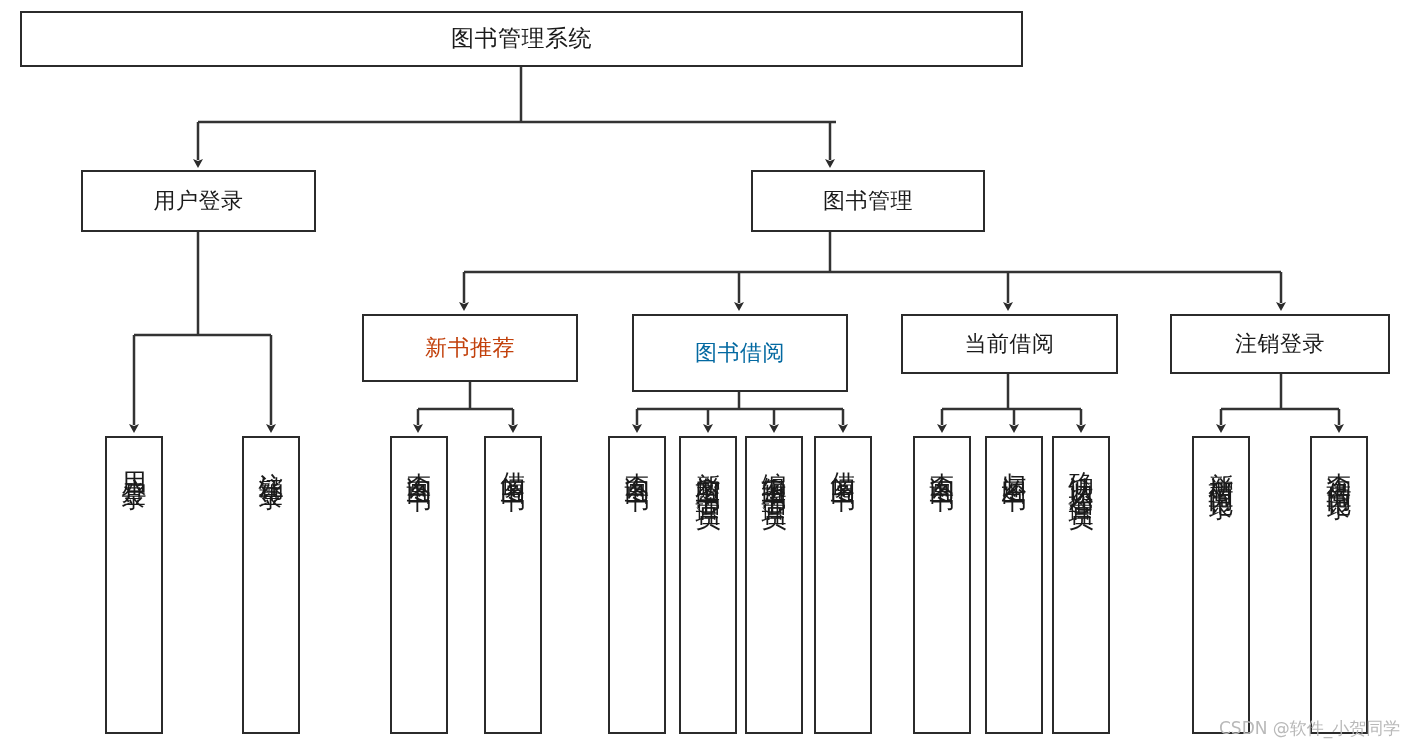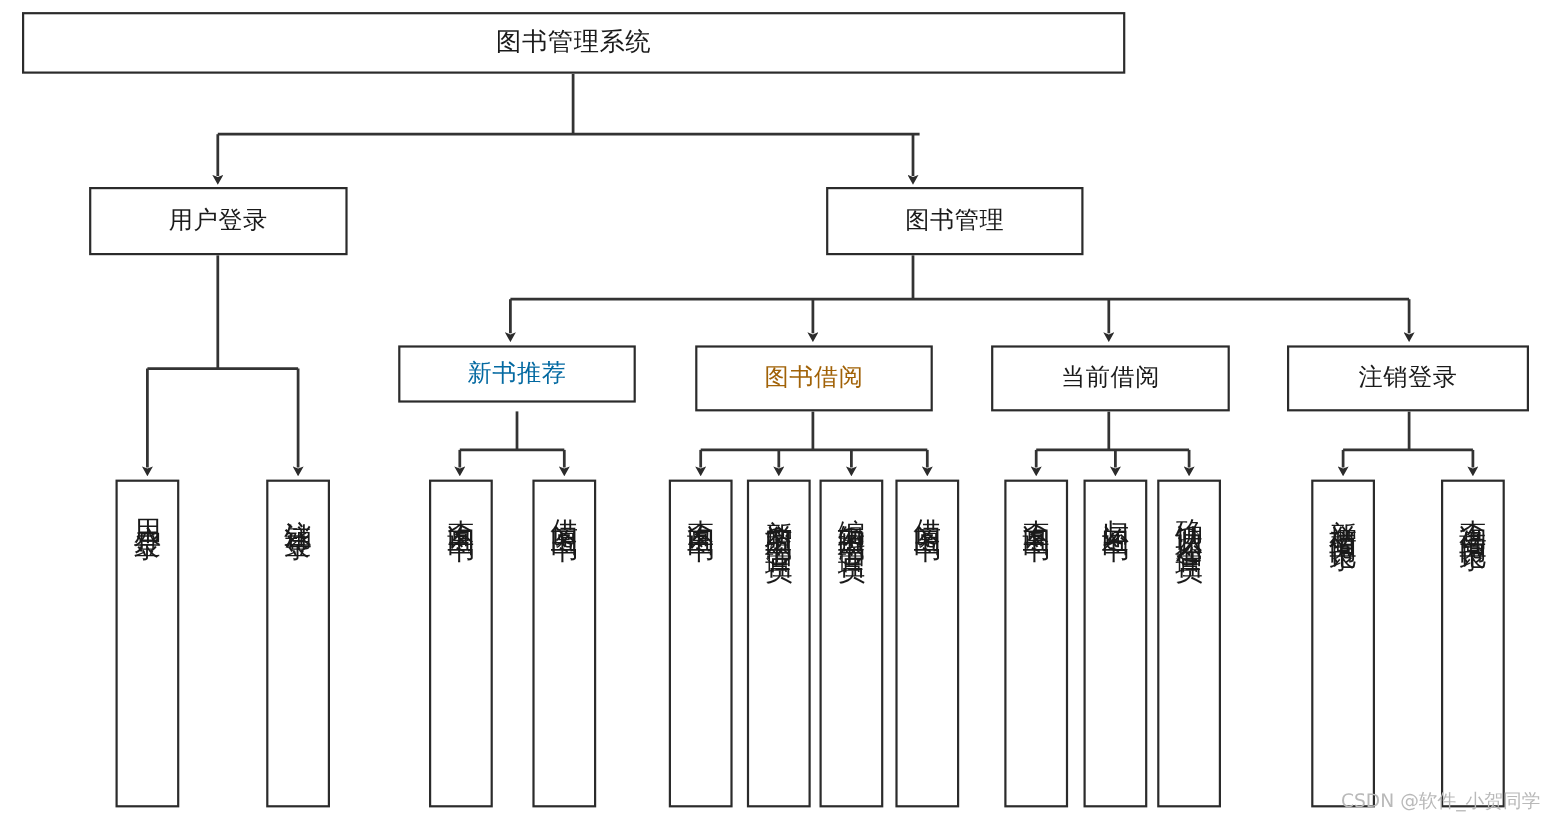--- a/index.html
+++ b/index.html
@@ -133,24 +133,24 @@
     <span class="node-label">图书管理系统</span>
   </div>
 
   <div class="node h" style="left: 81px; top: 170px; width: 235px; height: 62px; border-color: rgb(43, 43, 43); background: rgb(255, 255, 255); color: rgb(26, 26, 26);">
     <span class="node-label">用户登录</span>
   </div>
   <div class="node h" style="left: 712px; top: 170px; width: 234px; height: 62px; border-color: rgb(43, 43, 43); background: rgb(255, 255, 255); color: rgb(26, 26, 26); margin-left: 39px;">
     <span class="node-label">图书管理</span>
   </div>
 
-  <div class="node h" style="left: 362px; top: 314px; width: 216px; height: 52px; border-color: rgb(43, 43, 43); background: rgb(255, 255, 255); color: #0369a1;">
+  <div class="node h" style="left: 362px; top: 314px; width: 216px; height: 68px; border-color: rgb(43, 43, 43); background: rgb(255, 255, 255); color: #c2410c;">
     <span class="node-label">新书推荐</span>
   </div>
-  <div class="node h" style="left: 632px; top: 314px; width: 216px; height: 60px; border-color: rgb(43, 43, 43); background: rgb(255, 255, 255); color: #a16207;">
+  <div class="node h" style="left: 632px; top: 314px; width: 216px; height: 78px; border-color: rgb(43, 43, 43); background: rgb(255, 255, 255); color: #0369a1;">
     <span class="node-label">图书借阅</span>
   </div>
   <div class="node h" style="left: 901px; top: 314px; width: 217px; height: 60px; border-color: rgb(43, 43, 43); background: rgb(255, 255, 255); color: rgb(26, 26, 26);">
     <span class="node-label">当前借阅</span>
   </div>
   <div class="node h" style="left: 1170px; top: 314px; width: 220px; height: 60px; border-color: rgb(43, 43, 43); background: rgb(255, 255, 255); color: rgb(26, 26, 26);">
     <span class="node-label">注销登录</span>
   </div>
 
   <div class="node v" style="left: 105px; top: 436px; width: 58px; height: 298px; border-color: rgb(43, 43, 43); background: rgb(255, 255, 255); color: rgb(26, 26, 26);">

